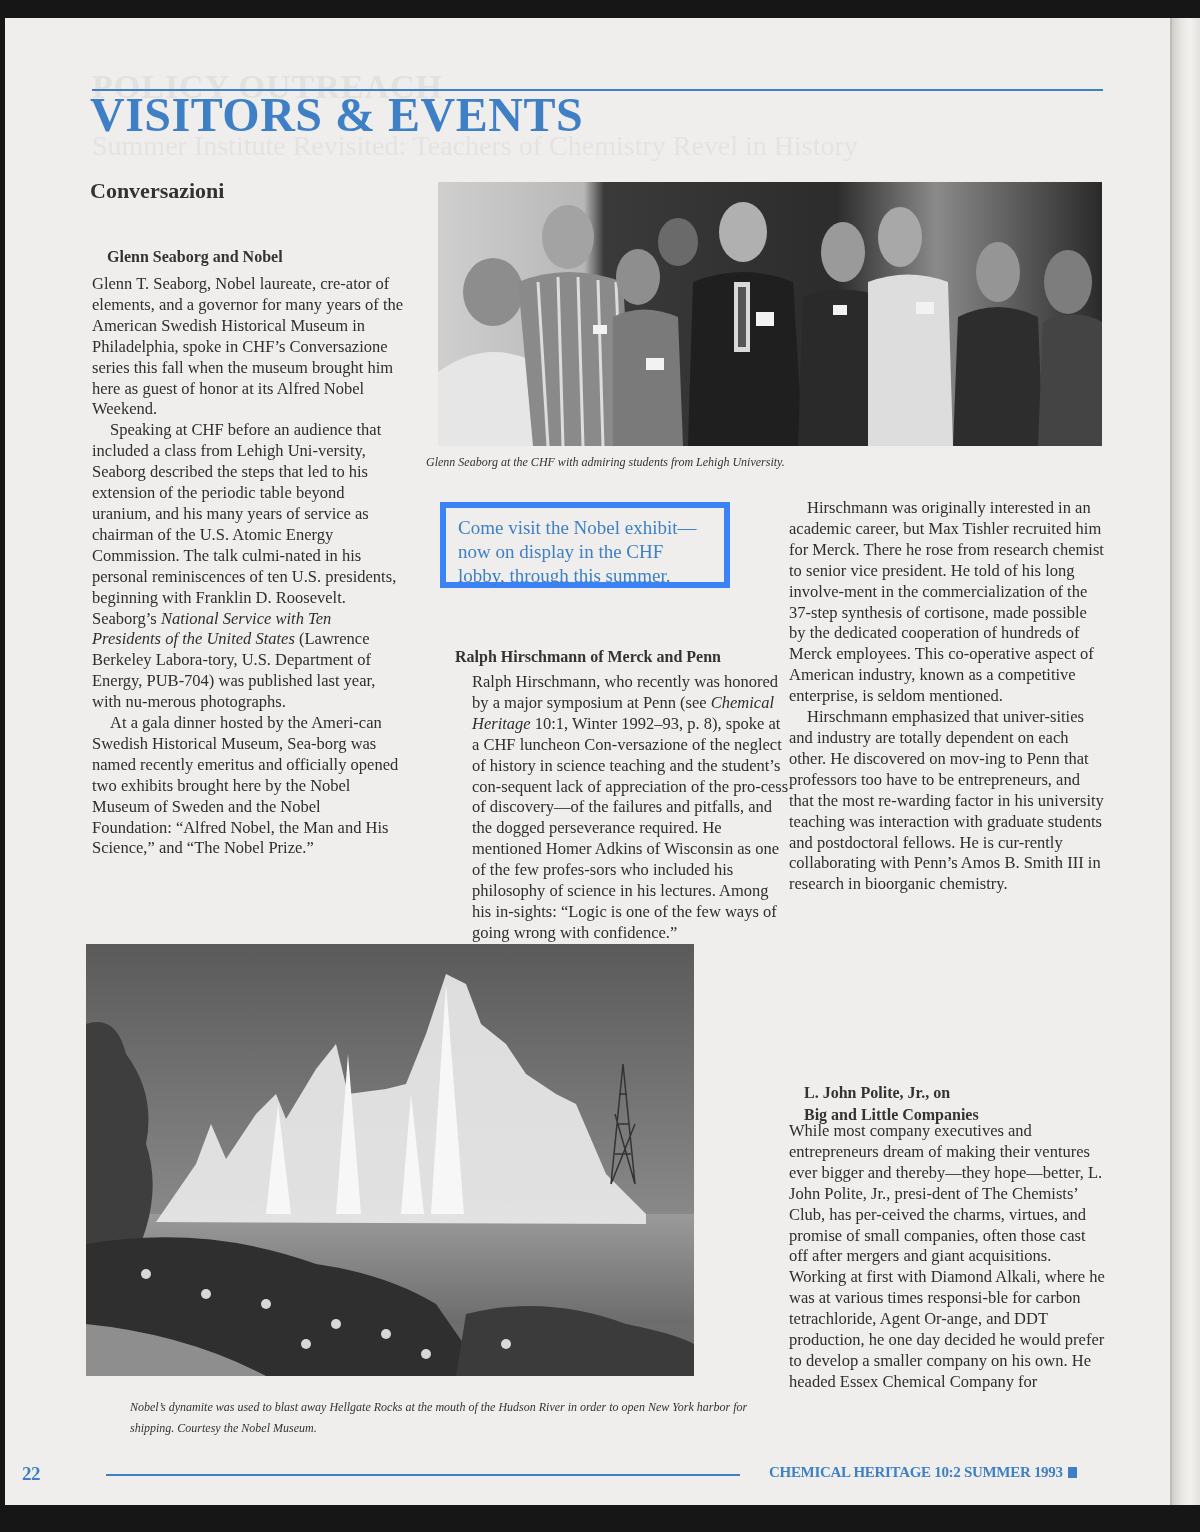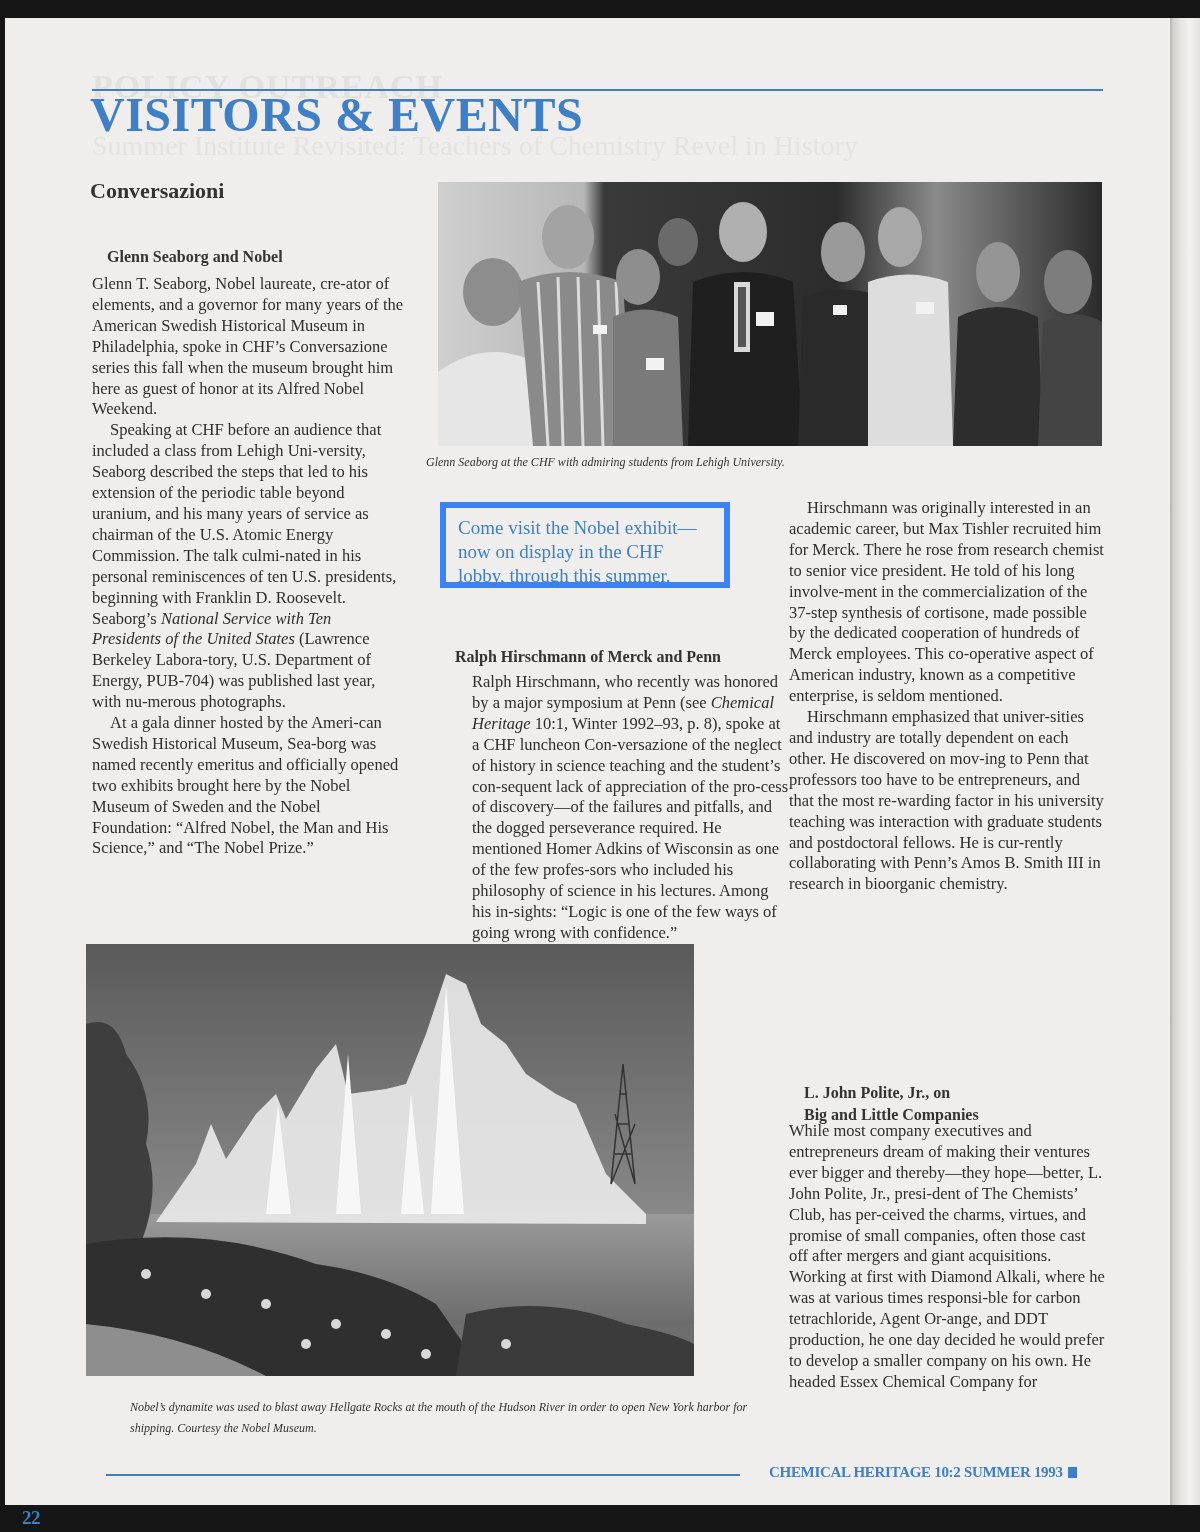--- a/index.html
+++ b/index.html
@@ -55,21 +55,21 @@
   .caption {
     position: absolute; font-style: italic; font-size: 12px; line-height: 21px; color: #333;
   }
   .callout {
     position: absolute; left: 440px; top: 502px; width: 290px; height: 86px;
     border: 6px solid #3b82f6; box-sizing: border-box;
     padding: 8px 10px 0 12px; font-size: 19px; line-height: 24px; color: #3e7fc6;
   }
   .footer-num {
     position: absolute; left: 22px; top: 1463px; font-size: 19px; font-weight: bold; color: #3e7fc6;
-    font-family: "Liberation Serif", serif; letter-spacing: -0.5px; margin-top: 44px;
+    font-family: "Liberation Serif", serif; letter-spacing: -0.5px;
   }
   .footer-rule { position: absolute; left: 106px; top: 1474px; width: 634px; height: 2px; background: #3f7fc4; }
   .footer-title {
     position: absolute; left: 769px; top: 1464px; font-size: 15px; font-weight: bold; color: #3e7fc6;
     letter-spacing: -0.3px; white-space: nowrap;
   }
   .footer-square { display: inline-block; width: 9px; height: 11px; background: #3e7fc6; margin-left: 5px; vertical-align: -1px; }
 </style>
 </head>
 <body>

